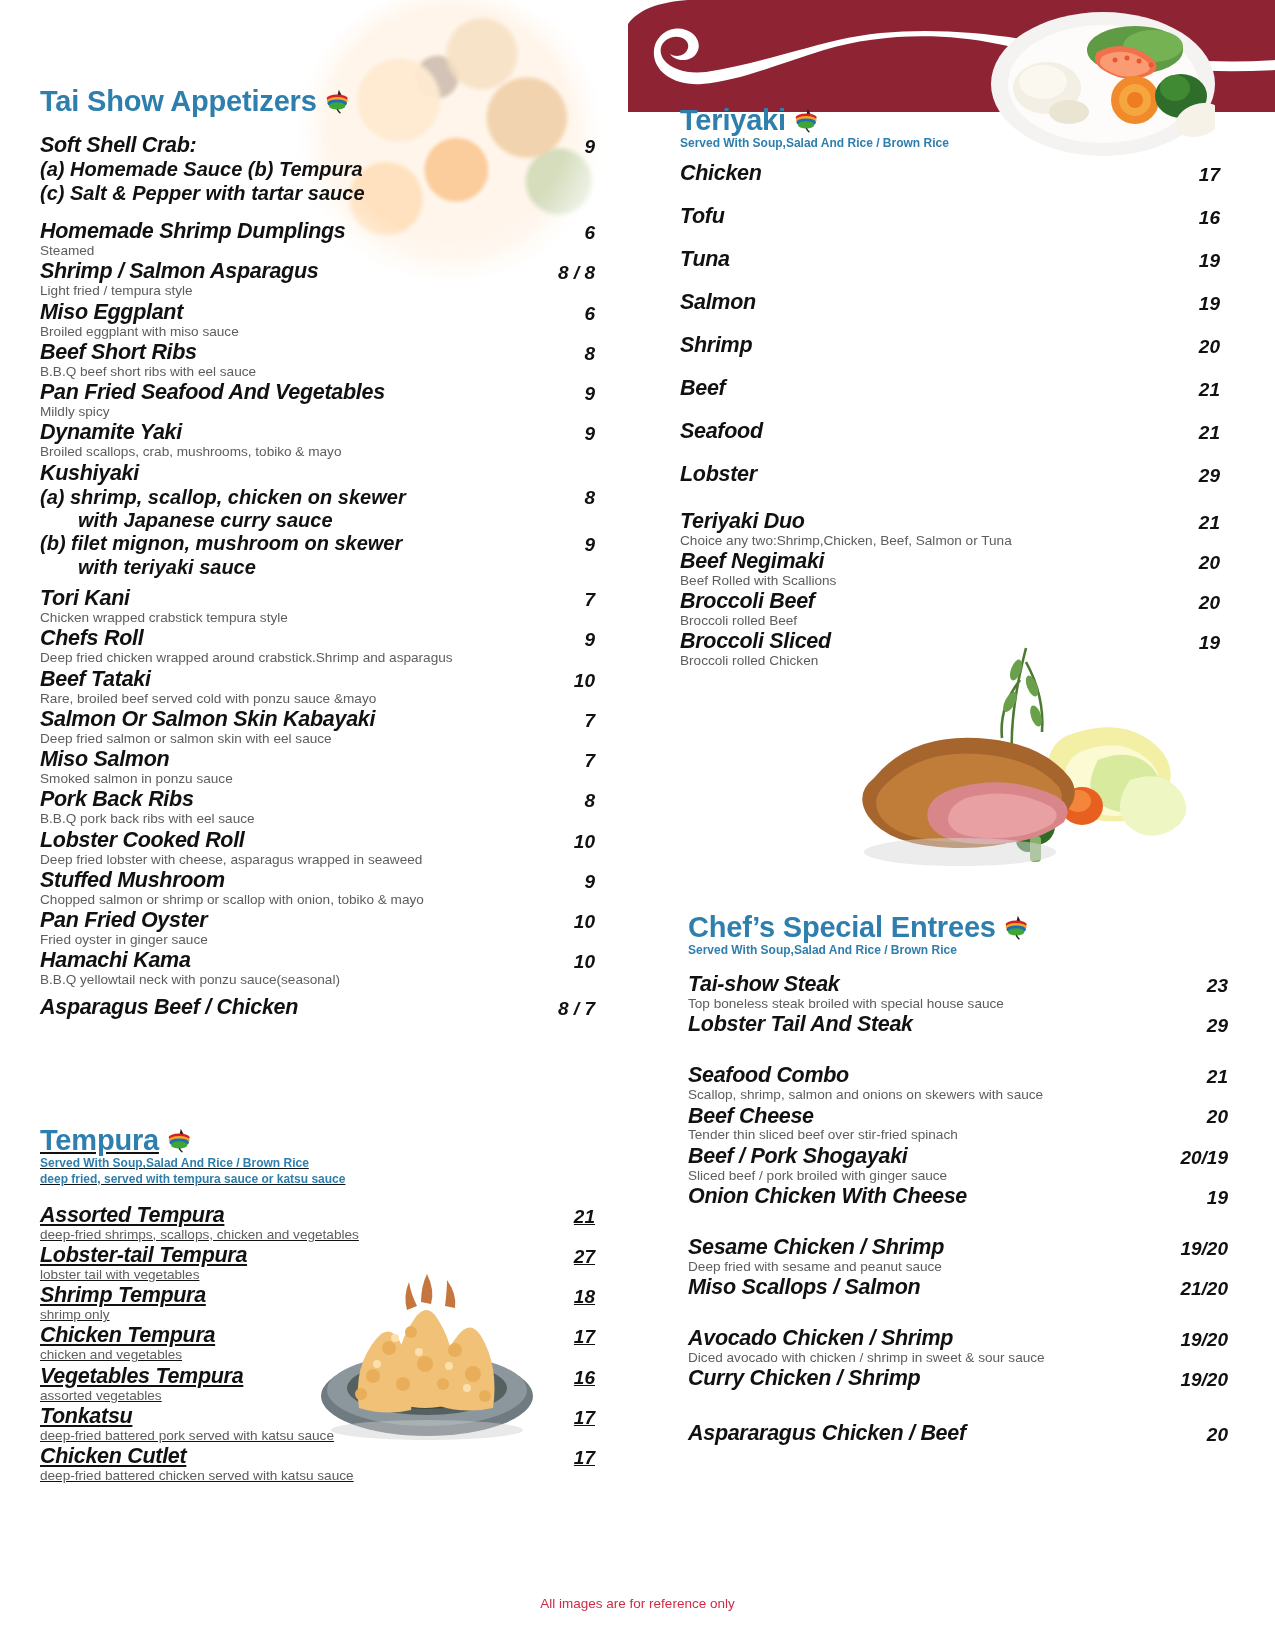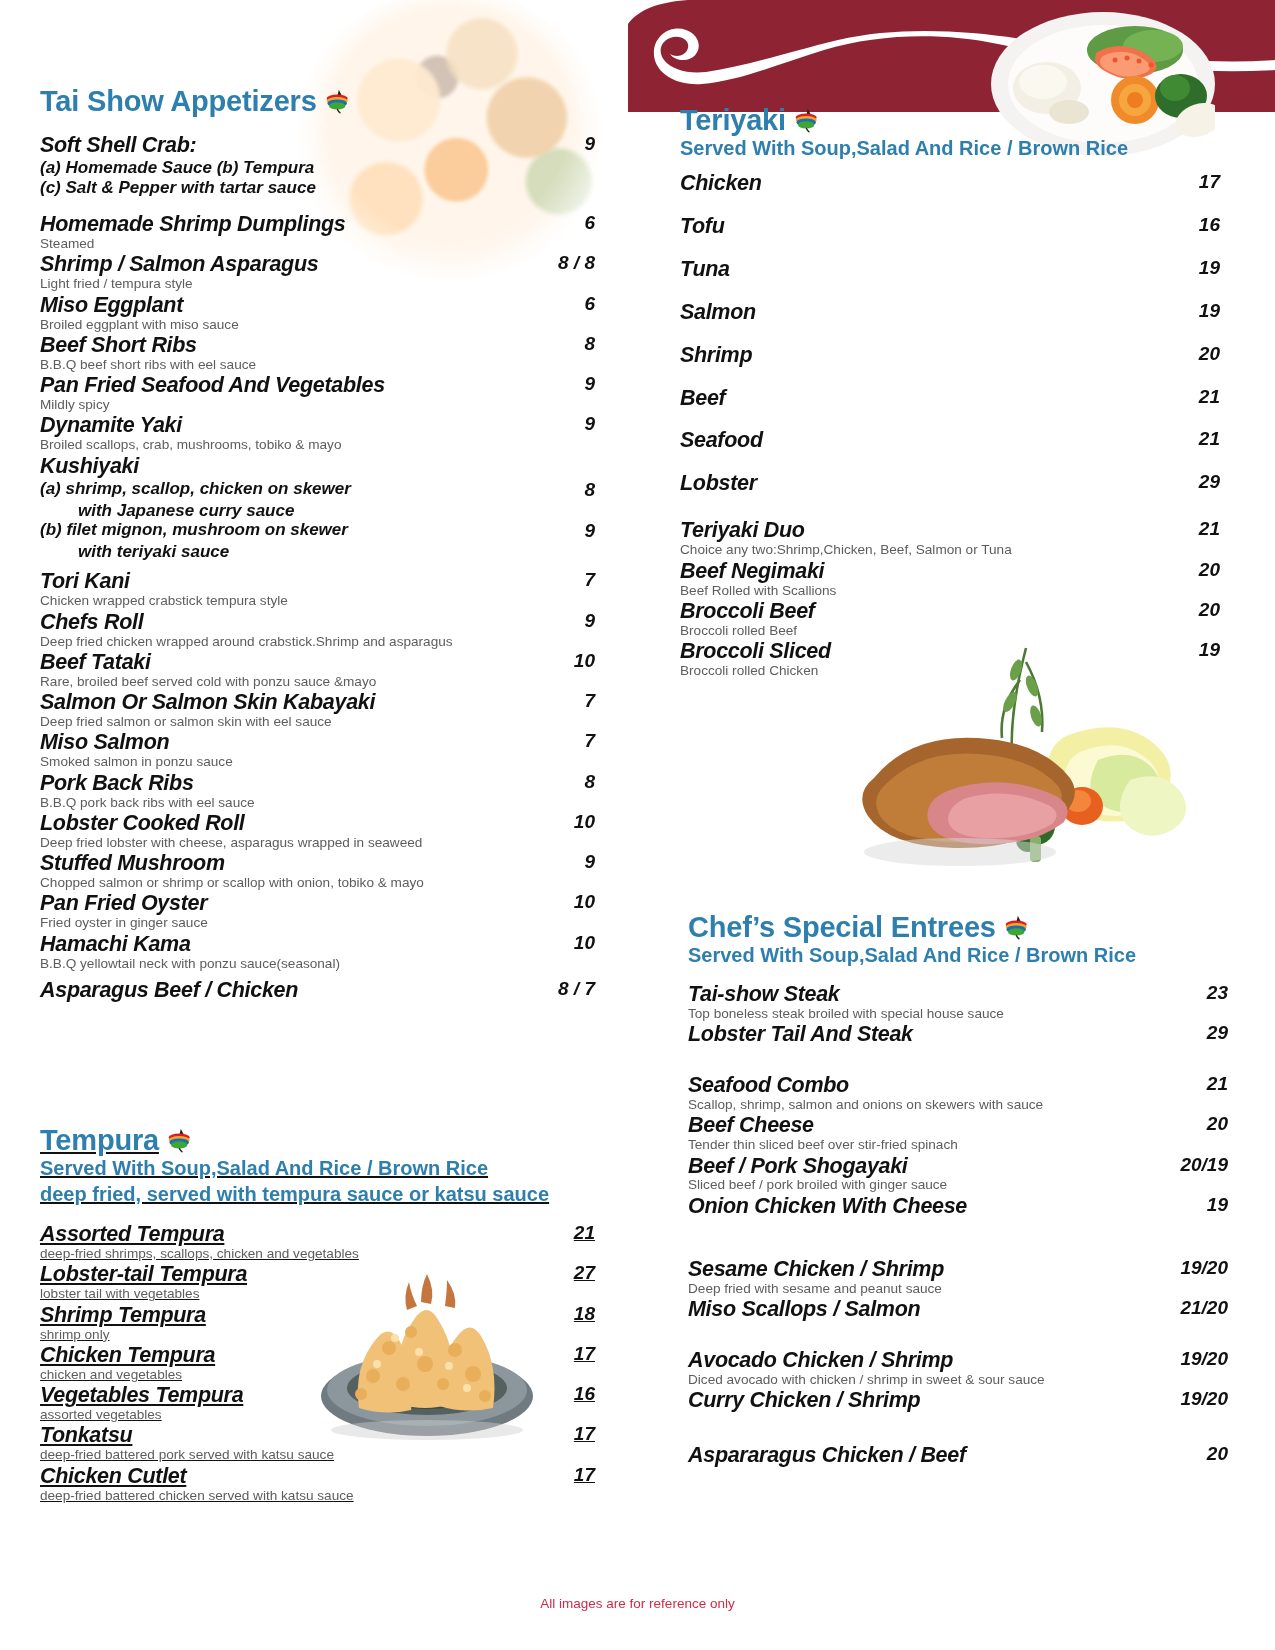--- a/index.html
+++ b/index.html
@@ -68,35 +68,35 @@
   .section-title {
     color: #2e7fad;
     font-size: 29px;
     font-weight: bold;
     letter-spacing: -0.2px;
     line-height: 1.05;
     white-space: nowrap;
   }
   .section-sub {
     color: #2e7fad;
-    font-size: 20px;
+    font-size: 12px;
     font-weight: bold;
     line-height: 1.22;
     margin-top: 1px;
     white-space: nowrap;
   }
 
   
   .top-icon { width: 26px; height: 26px; flex: 0 0 auto; display:block; }
 
   
   .menu { position: relative; }
   .row {
     display: flex;
-    align-items: flex-start;
+    align-items: flex-end;
     justify-content: space-between;
     gap: 10px;
   }
   .name {
     font-style: italic;
     font-weight: bold;
     font-size: 21.5px;
     line-height: 1.16;
     letter-spacing: -0.3px;
     color: #111;
@@ -114,21 +114,21 @@
   .desc {
     font-size: 13.6px;
     color: #5d5d5d;
     line-height: 1.2;
     margin-top: -1px;
     white-space: nowrap;
   }
   .sub-line {
     font-style: italic;
     font-weight: bold;
-    font-size: 17px;
+    font-size: 20px;
     line-height: 1.17;
     color: #111;
   }
   .indent { padding-left: 38px; }
 
   .gap-s { height: 7px; }
   .gap-m { height: 14px; }
 
   
   #col-right .price { min-width: 76px; }
@@ -643,21 +643,21 @@
         </div>
         <div class="desc">Tender thin sliced beef over stir-fried spinach</div>
       </div>
       <div>
         <div class="row">
           <div class="name">Beef / Pork Shogayaki</div>
           <div class="price">20/19</div>
         </div>
         <div class="desc">Sliced beef / pork broiled with ginger sauce</div>
       </div>
-      <div style="margin-bottom:38px;">
+      <div style="margin-bottom:26px;">
         <div class="row">
           <div class="name">Onion Chicken With Cheese</div>
           <div class="price">19</div>
         </div>
       </div>
       <div>
         <div class="row">
           <div class="name">Sesame Chicken / Shrimp</div>
           <div class="price">19/20</div>
         </div>

